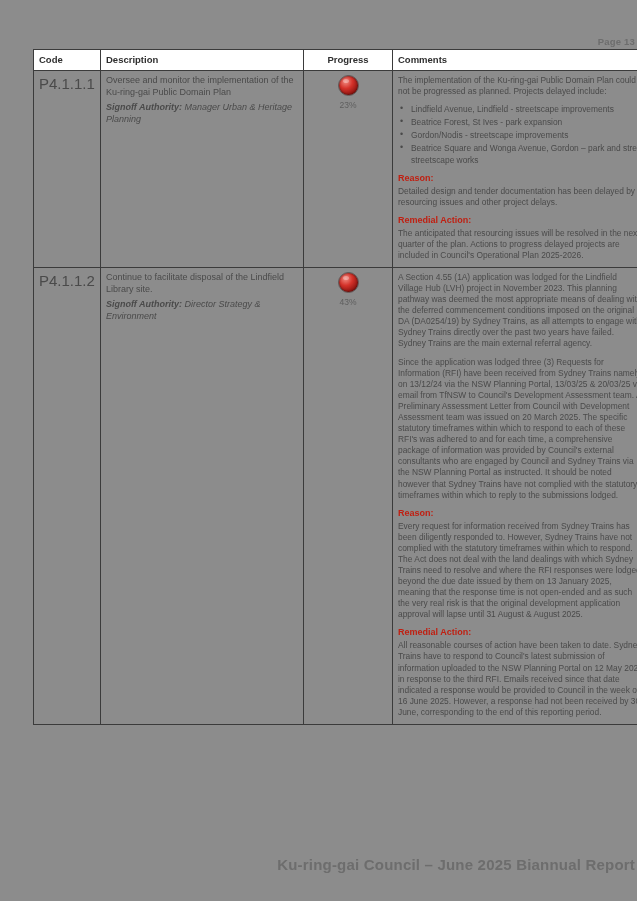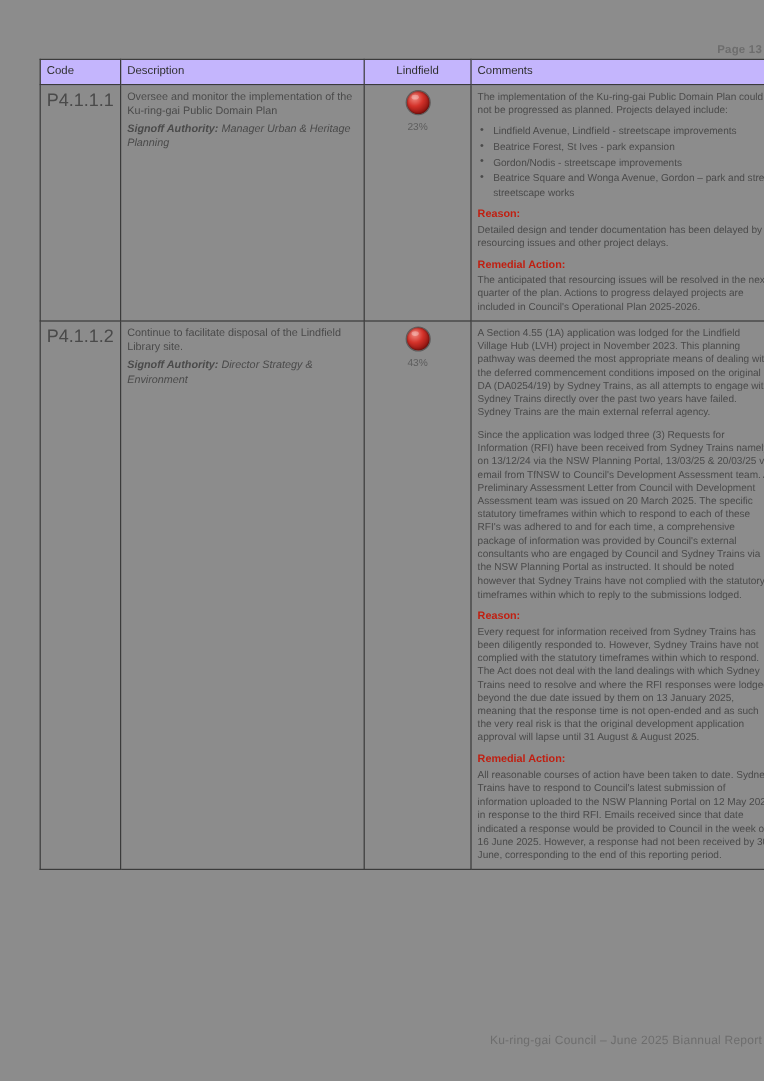--- a/index.html
+++ b/index.html
@@ -29,42 +29,42 @@
     top: 36px;
     font-size: 9.5px;
     font-weight: bold;
     color: #6d6d6d;
     letter-spacing: 0.2px;
   }
   .footer {
     position: absolute;
     right: 34px;
     bottom: 28px;
-    font-size: 10px;
-    font-weight: normal;
+    font-size: 15px;
+    font-weight: bold;
     color: #6d6d6d;
     letter-spacing: 0.2px;
   }
   table.report {
     position: absolute;
     left: 33px;
     top: 49px;
     width: 572px;
     border-collapse: collapse;
     table-layout: fixed;
   }
   table.report th, table.report td {
     border: 1px solid #3b3b3b;
     vertical-align: top;
     padding: 4px 5px 6px 5px;
   }
   table.report thead th {
-    background: #c4b5fd;
+    background: #ffffff;
     font-size: 9.5px;
-    font-weight: normal;
+    font-weight: bold;
     color: #2f2f2f;
     text-align: left;
     height: 12px;
     padding: 4px 5px;
   }
   th.col-code    { width: 56px; }
   th.col-desc    { width: 192px; }
   th.col-prog    { width: 78px; text-align: center !important; }
   th.col-comm    { width: 246px; }
 
@@ -157,21 +157,21 @@
 
 <div class="page">
 
   <div class="page-number">Page 13</div>
 
   <table class="report">
     <thead>
       <tr>
         <th class="col-code">Code</th>
         <th class="col-desc">Description</th>
-        <th class="col-prog">Lindfield</th>
+        <th class="col-prog">Progress</th>
         <th class="col-comm">Comments</th>
       </tr>
     </thead>
     <tbody>
 
       <tr>
         <td class="code">P4.1.1.1</td>
         <td class="desc">
           <div>Oversee and monitor the implementation of the Ku-ring-gai Public Domain Plan</div>
           <div class="signoff">

